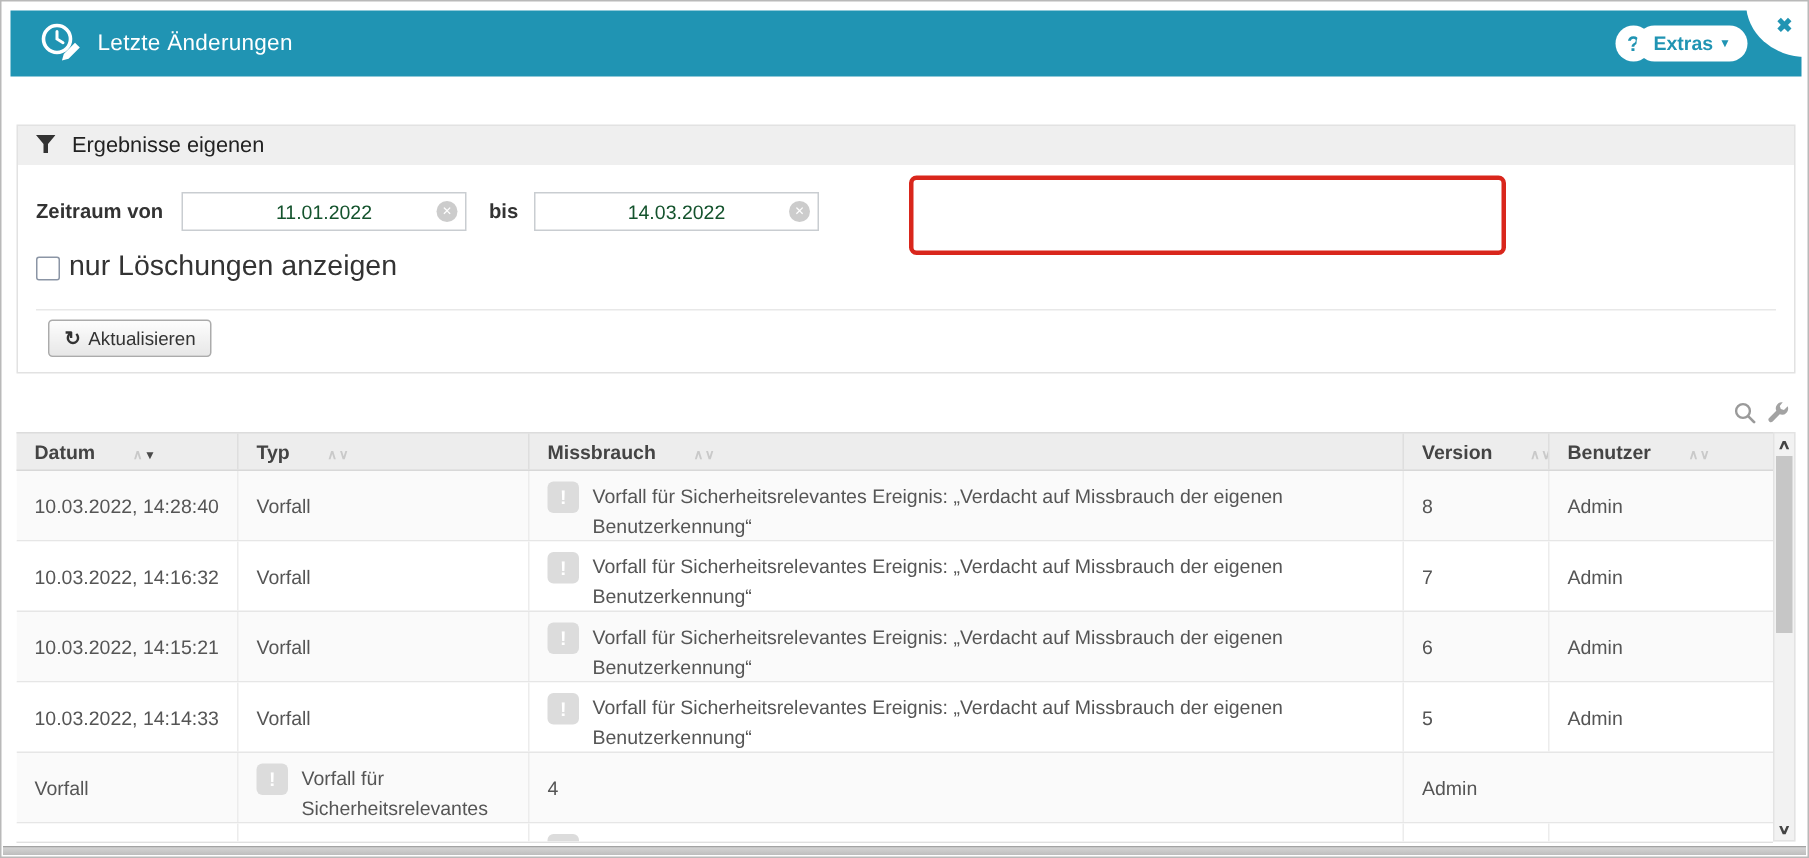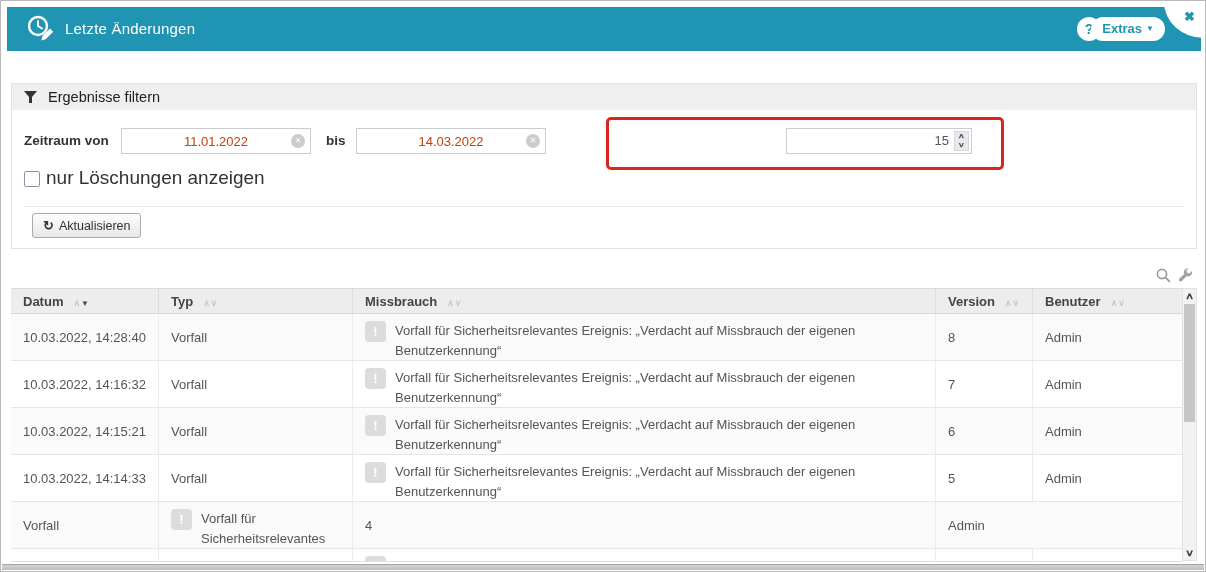--- a/index.html
+++ b/index.html
@@ -32,21 +32,21 @@
     font-size:14.5px; color:#222; }
   .filter-header svg { vertical-align:-1px; margin-right:7px; }
   .flabel { position:absolute; height:26px; line-height:26px; font-size:13.5px; font-weight:bold; color:#333; }
   .lbl-von { left:12px; top:44px; }
   .lbl-bis { left:314px; top:44px; }
   .lbl-max { left:609px; top:44px; }
   .datefield { position:absolute; top:44px; width:190px; height:26px; border:1px solid #c9cdd1;
     background:#fff; box-sizing:border-box; }
   .df1 { left:109px; } .df2 { left:344px; }
   .datefield input { width:100%; height:100%; border:none; outline:none; text-align:center;
-    font-size:13px; color:#c2410c; font-family:"Liberation Sans", sans-serif; background:transparent; box-sizing:border-box; }
+    font-size:13px; color:#14532d; font-family:"Liberation Sans", sans-serif; background:transparent; box-sizing:border-box; }
   .clearbtn { position:absolute; right:5px; top:50%; transform:translateY(-50%); width:14px; height:14px;
     border-radius:50%; background:#ccc; color:#fff; font-size:8px; line-height:14px; text-align:center; cursor:pointer; }
   .annotation-box { position:absolute; left:594px; top:33px; width:392px; height:47px;
     border:3px solid #d9261c; border-radius:5px; pointer-events:none; z-index:5; }
   .numfield { position:absolute; left:774px; top:44px; width:186px; height:26px; border:1px solid #c9cdd1;
     background:#fff; box-sizing:border-box; display:flex; align-items:stretch; }
   .numval { flex:1; text-align:right; line-height:24px; font-size:13px; color:#555; padding-right:3px; }
   .spin { width:15px; margin:2px; background:#e9e9ed; border:1px solid #d6d6da; box-sizing:border-box;
     display:flex; flex-direction:column; align-items:center; justify-content:center; cursor:pointer; }
   .spin span { font-size:6.5px; line-height:1.35; color:#555; transform:scaleX(1.5); font-weight:bold; }
@@ -59,21 +59,21 @@
     font-size:12.5px; color:#333; line-height:23px; box-sizing:border-box; cursor:pointer; }
   .refresh-icon { font-weight:bold; margin-right:5px; font-size:13px; }
 
   
   .table-tools { position:absolute; top:266px; right:12px; display:flex; gap:7px; }
   .table-tools > span { cursor:pointer; }
   .thead-row { position:absolute; left:10px; top:287px; width:1171px; height:26px; background:#ededed;
     border-top:1px solid #dcdcdc; border-bottom:1px solid #d8d8d8; box-sizing:border-box;
     display:grid; grid-template-columns:148px 194px 583px 97px 149px; }
   .th { display:flex; align-items:center; padding:0 12px; font-weight:bold; color:#444; font-size:13px;
-    border-right:1px solid #dedede; box-sizing:border-box; overflow:hidden; cursor:pointer; }
+    border-right:1px solid #dedede; box-sizing:border-box; overflow:hidden; cursor:pointer;gap:15px; }
   .th:last-child { border-right:none; }
   .sorticons { margin-left:10px; white-space:nowrap; }
   .s-asc, .s-desc { color:#c9c9c9; font-size:9px; font-weight:bold; }
   .s-desc { margin-left:1px; }
   .s-desc.active { color:#4a4a4a; font-size:8px; }
   .tbody { position:absolute; left:10px; top:313px; width:1171px; height:247px; overflow:hidden;
     border-bottom:1px solid #e0e0e0; }
   .trow { display:grid; grid-template-columns:148px 194px 583px 97px 149px; height:47px;
     border-bottom:1px solid #e6e6e6; background:#fff; box-sizing:border-box; }
   .trow:nth-child(odd) { background:#fafafa; }
@@ -113,42 +113,35 @@
   </div>
   <div class="corner-close">
     <span class="x">✖</span>
   </div>
 
   <div class="filter-panel">
     <div class="filter-header">
       <svg width="13" height="12" viewBox="0 0 13 12">
           <path d="M0 0 H13 L8 6 V12 H5 V6 Z" fill="#333333"></path>
         </svg>
-      <span>Ergebnisse filtern</span>
+      <span>Ergebnisse eigenen</span>
     </div>
 
     <span class="flabel lbl-von">Zeitraum von</span>
     <span class="datefield df1">
       <input value="11.01.2022" style="">
       <span class="clearbtn">✕</span>
     </span>
     <span class="flabel lbl-bis">bis</span>
     <span class="datefield df2">
       <input value="14.03.2022" style="">
       <span class="clearbtn">✕</span>
     </span>
 
     <div class="annotation-box"></div>
-    <span class="numfield">
-      <span class="numval">15</span>
-      <span class="spin">
-        <span>∧</span>
-        <span>∨</span>
-      </span>
-    </span>
 
     <span class="checkbox"></span>
     <span class="cb-label">nur Löschungen anzeigen</span>
 
     <div class="divider"></div>
 
     <button class="refresh-btn"><span class="refresh-icon">↻</span><span>Aktualisieren</span></button>
   </div>
 
   <div class="table-tools">

